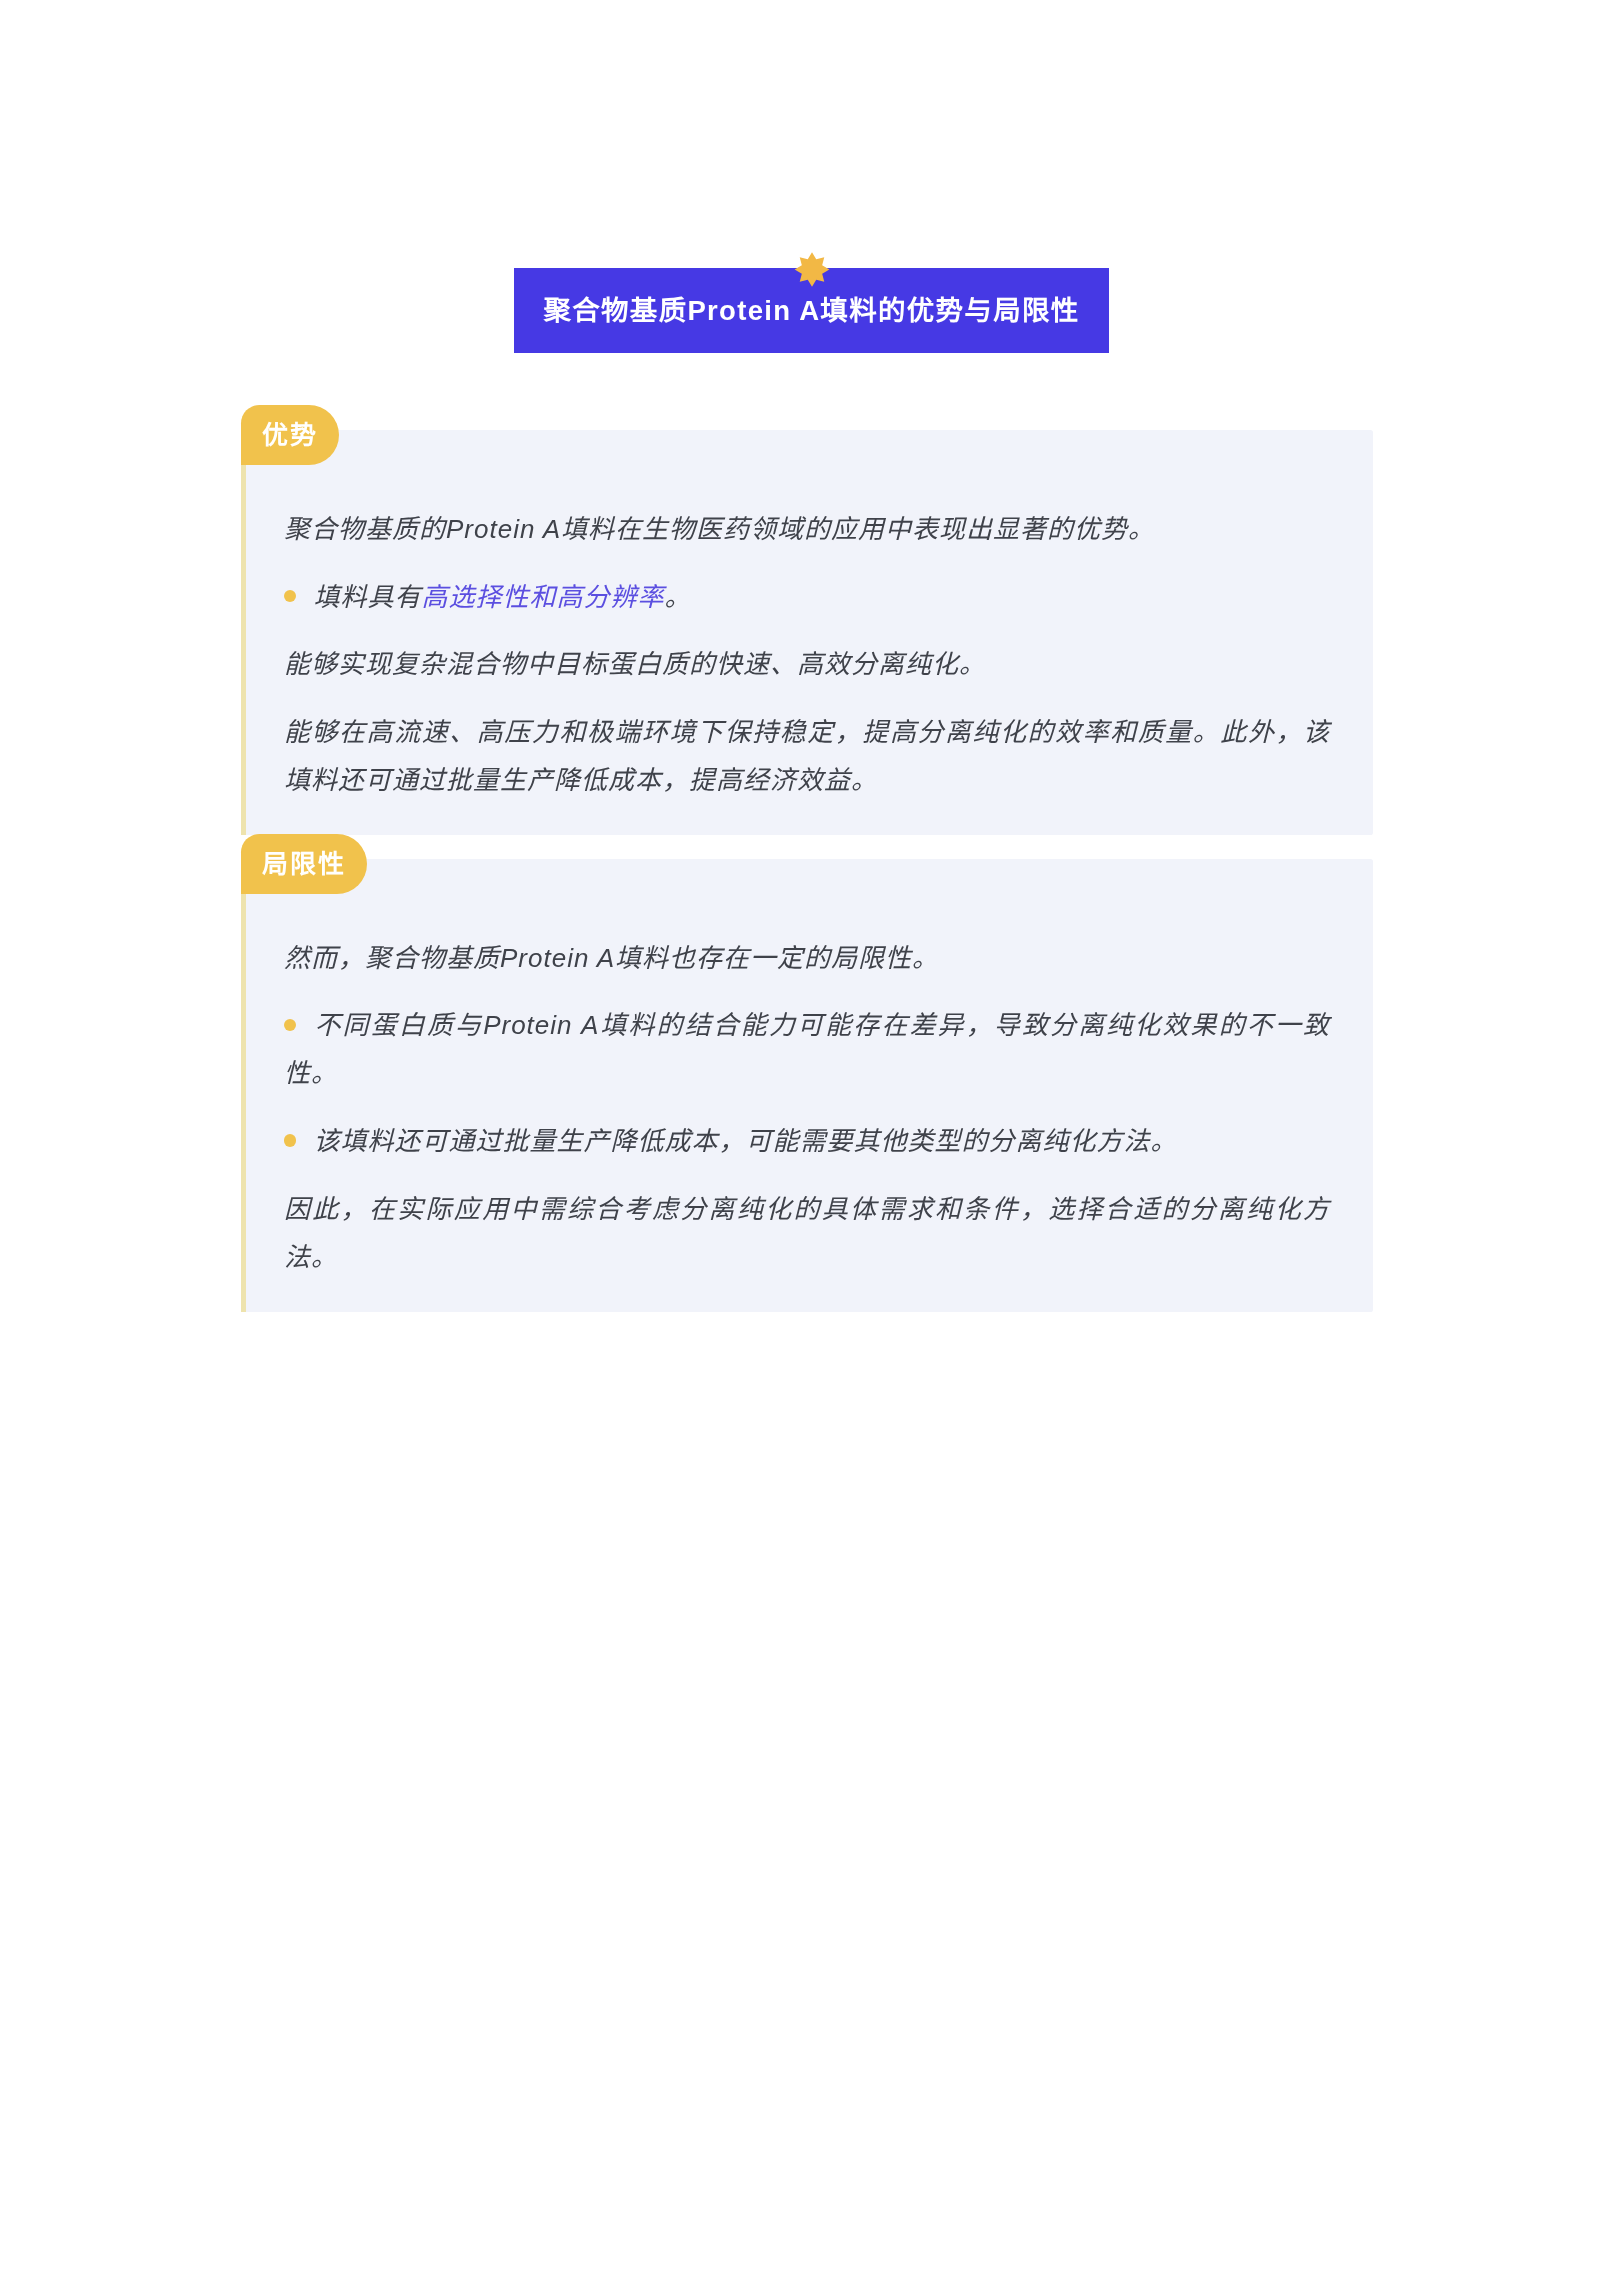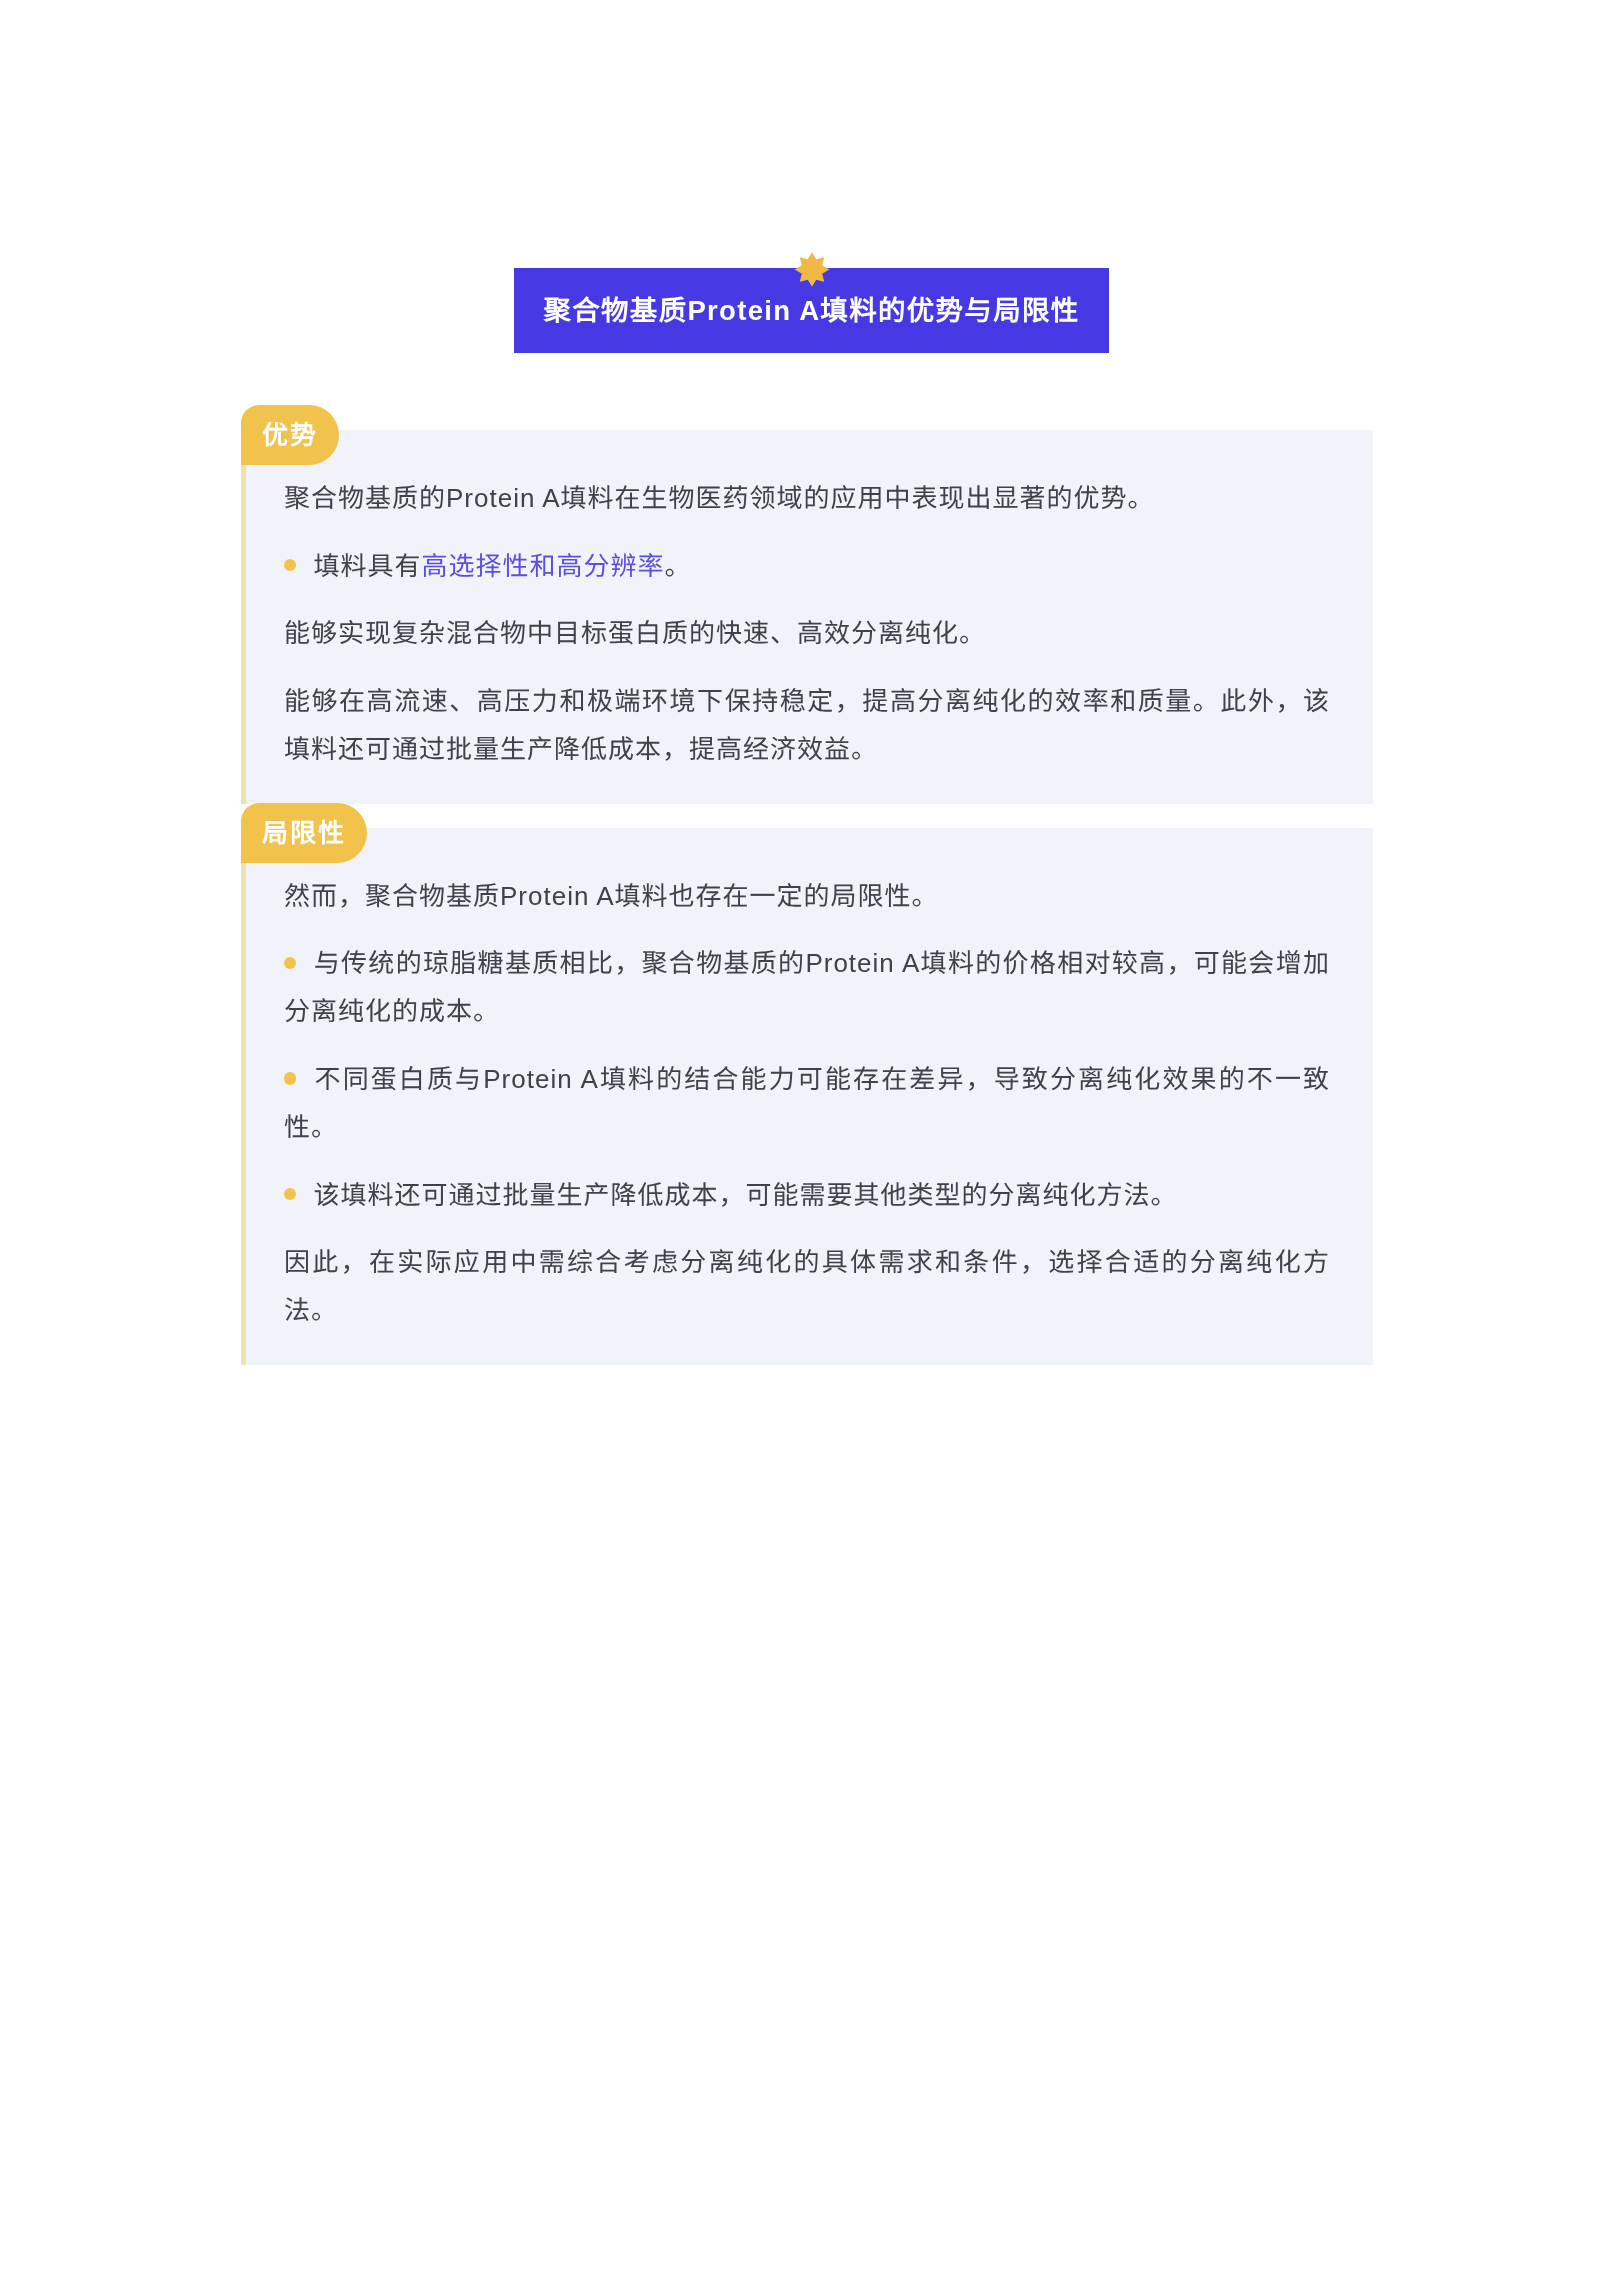--- a/index.html
+++ b/index.html
@@ -39,21 +39,22 @@
     position:absolute; top:-25px; left:0; z-index:2;
     height:60px; line-height:60px; padding:0 21px;
     background:var(--badge-bg); color:var(--badge-text);
     font-size:26px; font-weight:bold; letter-spacing:2px;
     border-radius:18.3px 30px 30px 0;
   }
   .box{
     background:var(--box-bg);
     border-left:5.9px solid var(--bar);
     border-radius:0 2.6px 2.6px 0;
-    padding:44px 43px 31px 38px;
+    padding:75px 43px 31px 38px;
+    font-style:italic;
   }
   .para{
     margin:0; font-size:26px; line-height:48px;
     color:var(--body-text); text-align:justify; letter-spacing:1px;
   }
   .para + .para{ margin-top:19.6px; }
   .dot{
     display:inline-block; width:12.4px; height:12.4px; border-radius:50%;
     background:var(--dot); margin-right:17px; vertical-align:3.3px;
   }
@@ -76,21 +77,20 @@
           <p class="para"><span>聚合物基质的Protein A填料在生物医药领域的应用中表现出显著的优势。</span></p>
           <p class="para"><span class="dot"></span><span>填料具有</span><span class="hl">高选择性和高分辨率</span><span>。</span></p>
           <p class="para"><span>能够实现复杂混合物中目标蛋白质的快速、高效分离纯化。</span></p>
           <p class="para"><span>能够在高流速、高压力和极端环境下保持稳定，提高分离纯化的效率和质量。此外，该填料还可通过批量生产降低成本，提高经济效益。</span></p>
         </div>
       </section>
       <section class="content-section">
         <div class="badge">局限性</div>
         <div class="box">
           <p class="para"><span>然而，聚合物基质Protein A填料也存在一定的局限性。</span></p>
-          <p class="para"><span class="dot"></span><span>与传统的琼脂糖基质相比，聚合物基质的Protein A填料的价格相对较高，可能会增加分离纯化的成本。</span></p>
           <p class="para"><span class="dot"></span><span>不同蛋白质与Protein A填料的结合能力可能存在差异，导致分离纯化效果的不一致性。</span></p>
           <p class="para"><span class="dot"></span><span>该填料还可通过批量生产降低成本，可能需要其他类型的分离纯化方法。</span></p>
           <p class="para"><span>因此，在实际应用中需综合考虑分离纯化的具体需求和条件，选择合适的分离纯化方法。</span></p>
         </div>
       </section>
     </div>
 </div>
 
 
 </body></html>

